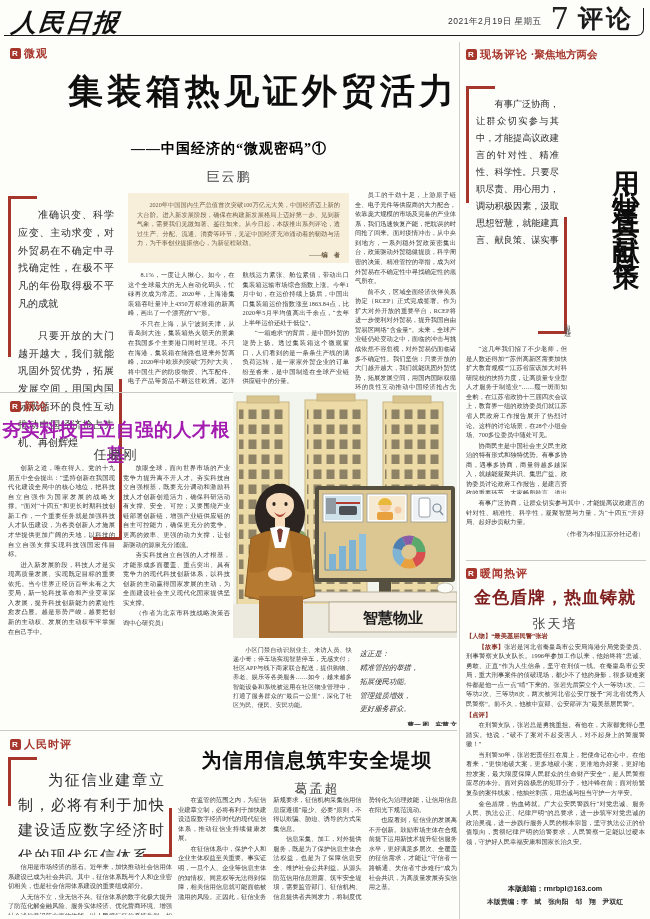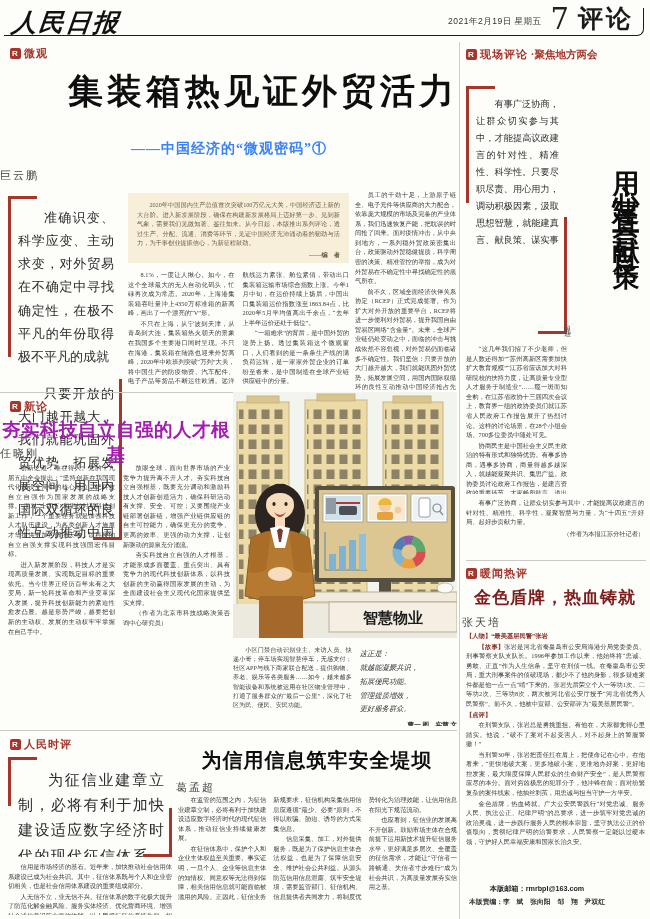--- a/index.html
+++ b/index.html
@@ -20,37 +20,37 @@
   
   .tag { position:absolute; display:flex; align-items:center; gap:3px; font-weight:bold;
     color:#a6352b; font-size:11px; font-family:"Liberation Sans",sans-serif; letter-spacing:1px; }
   .tag .rbox { display:inline-block; width:11px; height:11px; background:#a6352b; color:#fff;
     font-size:8px; line-height:11px; text-align:center; border-radius:2px; font-family:"Liberation Sans",sans-serif; }
   .tag .sub { font-size:10.5px; letter-spacing:0; }
   .hline { position:absolute; height:1px; background:#c9c9c5; }
   .vline { position:absolute; width:1px; background:#cfcfca; }
   .bodytext { font-size:6.3px; line-height:1.52; color:#3a3a3a; text-align:justify; overflow:hidden; }
   .bodytext p, .np { text-indent:2em; margin-bottom:1px; }
-  .author-line { position:absolute; font-size:11px; color:#444; letter-spacing:2px; }
+  .author-line { position:absolute; text-align:center; font-size:13px; color:#444; letter-spacing:2px; }
 
   
   .quote { position:absolute; font-weight:normal; color:#2b2b2b; overflow:hidden;
     padding:10px 8px 10px 10px; font-family:"Liberation Sans",sans-serif; }
   .quote:before { content:""; position:absolute; left:0; top:0; width:26px; height:46%;
     border-left:3px solid #a6352b; border-top:3px solid #a6352b; }
   .quote:after { content:""; position:absolute; right:0; bottom:0; width:26px; height:46%;
     border-right:3px solid #a6352b; border-bottom:3px solid #a6352b; }
   .quote p { text-indent:2em; text-align:justify; }
 
   
   .micro-headline { position:absolute; left:0; top:68px; width:458px; text-align:right;
     font-size:35px; font-weight:900; letter-spacing:4px; color:#0e0e0e; }
   .micro-subhead { position:absolute; left:0; top:140px; width:458px; text-align:center;
-    font-size:14px; font-weight:bold; color:#3b82f6; letter-spacing:1px; }
-  .micro-quote { left:8px; top:196px; width:114px; height:344px; font-size:13px; line-height:1.78; }
+    font-size:14px; font-weight:bold; color:#000000; letter-spacing:1px; }
+  .micro-quote { left:8px; top:196px; width:114px; height:344px; font-size:10px; line-height:1.78; }
   .micro-quote p+p { margin-top:14px; }
   .editor-box { position:absolute; left:128px; top:193px; width:221px; height:70px; background:#f8efdb;
     padding:7px 9px 5px; font-size:6.2px; line-height:1.55; color:#6a5a42; text-align:justify; overflow:hidden; }
   .editor-sign { text-align:right; font-weight:bold; text-indent:0 !important; margin-top:2px; }
   .micro-body-left  { position:absolute; left:128px; top:270px; width:221px; height:121px; column-count:2; column-gap:8px; }
   .micro-body-right { position:absolute; left:355px; top:190px; width:101px; height:201px; }
 
   
   .xinlun-headline { position:absolute; left:0; top:417px; width:232px; text-align:center;
     font-size:18.5px; font-weight:900; color:#a21caf; letter-spacing:0.5px; }
@@ -80,21 +80,21 @@
   .xc-body1 { position:absolute; left:466px; top:344px; width:101px; height:150px; }
   .xc-body2 { position:absolute; left:466px; top:498px; width:178px; height:56px; }
   .byline-note { text-align:right; font-size:6.2px; color:#3a3a3a; margin-top:2px; }
 
   .nw-headline { position:absolute; left:462px; top:586px; width:186px; text-align:center;
     font-size:17px; font-weight:900; color:#7f1d1d; letter-spacing:1px; }
   .nw-body { position:absolute; left:466px; top:631px; width:179px; height:250px; }
   .nw-body .lead { font-weight:bold; color:#8a2f24; text-indent:0; }
   .nw-body strong { color:#8a2f24; }
 
-  .footer { position:absolute; left:444px; top:884px; width:186px; text-align:center;
+  .footer { position:absolute; left:462px; top:884px; width:186px; text-align:center;
     font-family:"Liberation Sans",sans-serif; }
   .footer .mail { font-size:7.2px; font-weight:bold; color:#1d1d1d; }
   .footer .eds { font-size:6.8px; font-weight:bold; color:#333; margin-top:3px; }
 </style>
 </head>
 <body>
 
 <div class="page">
 
   <div class="header-rule"></div>
@@ -254,21 +254,21 @@
         <rect x="26" y="204" width="44" height="42" fill="#a3682a"></rect>
       </g>
     </svg>
   </div>
 
   <div class="illus-caption">
     <div class="left np">小区门禁自动识别业主、来访人员、快递小哥；停车场实现智慧停车，无感支付；社区APP与线下商家联合配送，提供购物、养老、娱乐等各类服务……如今，越来越多智能设备和系统被运用在社区物业管理中，打通了服务群众的“最后一公里”，深化了社区为民、便民、安民功能。</div>
     <div class="right">
       <div>这正是：</div>
       <div>
-          <p class="verse-line">就越能凝聚共识，</p>
+          <p class="verse-line">精准管控的举措，</p>
           <p class="verse-line">拓展便民功能。</p>
           <p class="verse-line">管理提质增效，</p>
           <p class="verse-line">更好服务群众。</p>
         </div>
       <div class="credit">曹一 图　实慧 文</div>
     </div>
   </div>
 
   <div class="hline" style="left:0; top:730px; width:457px;"></div>
 

